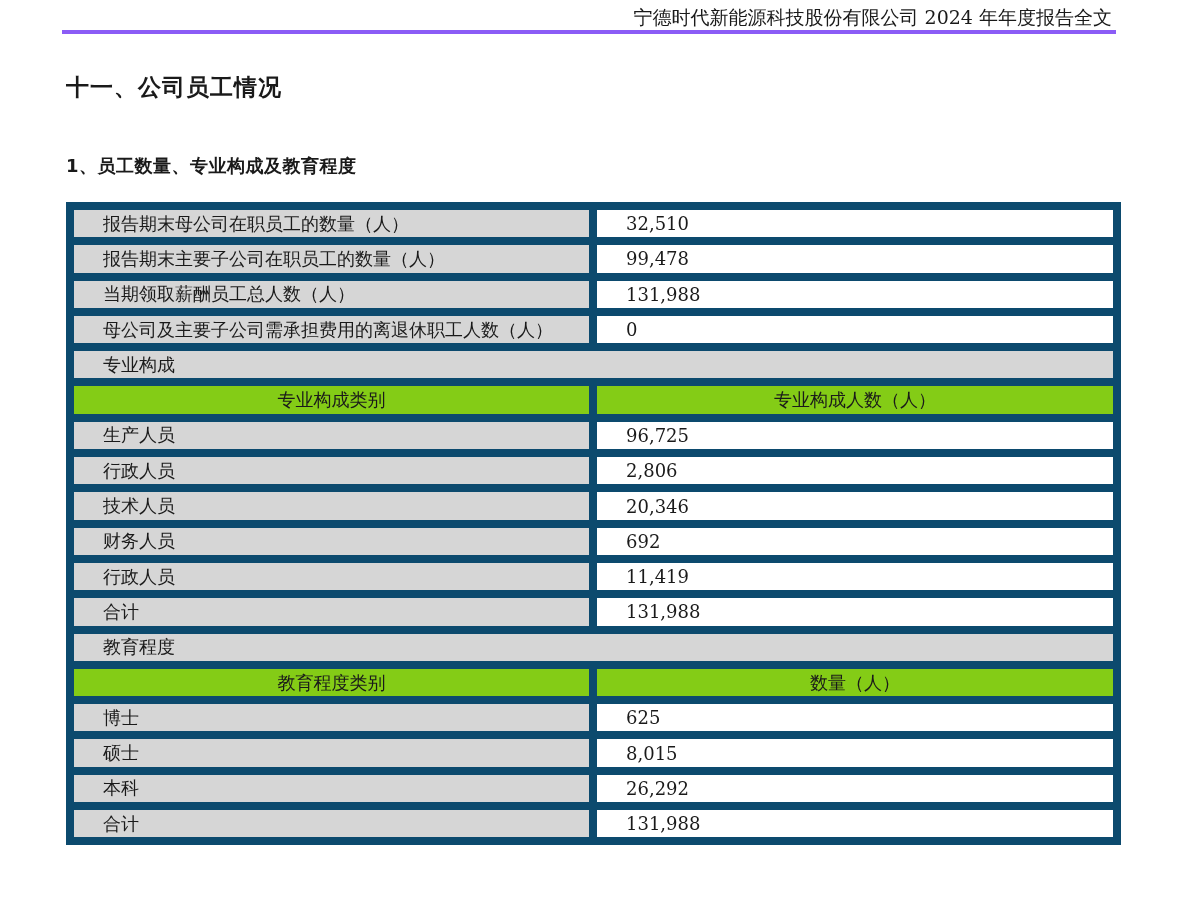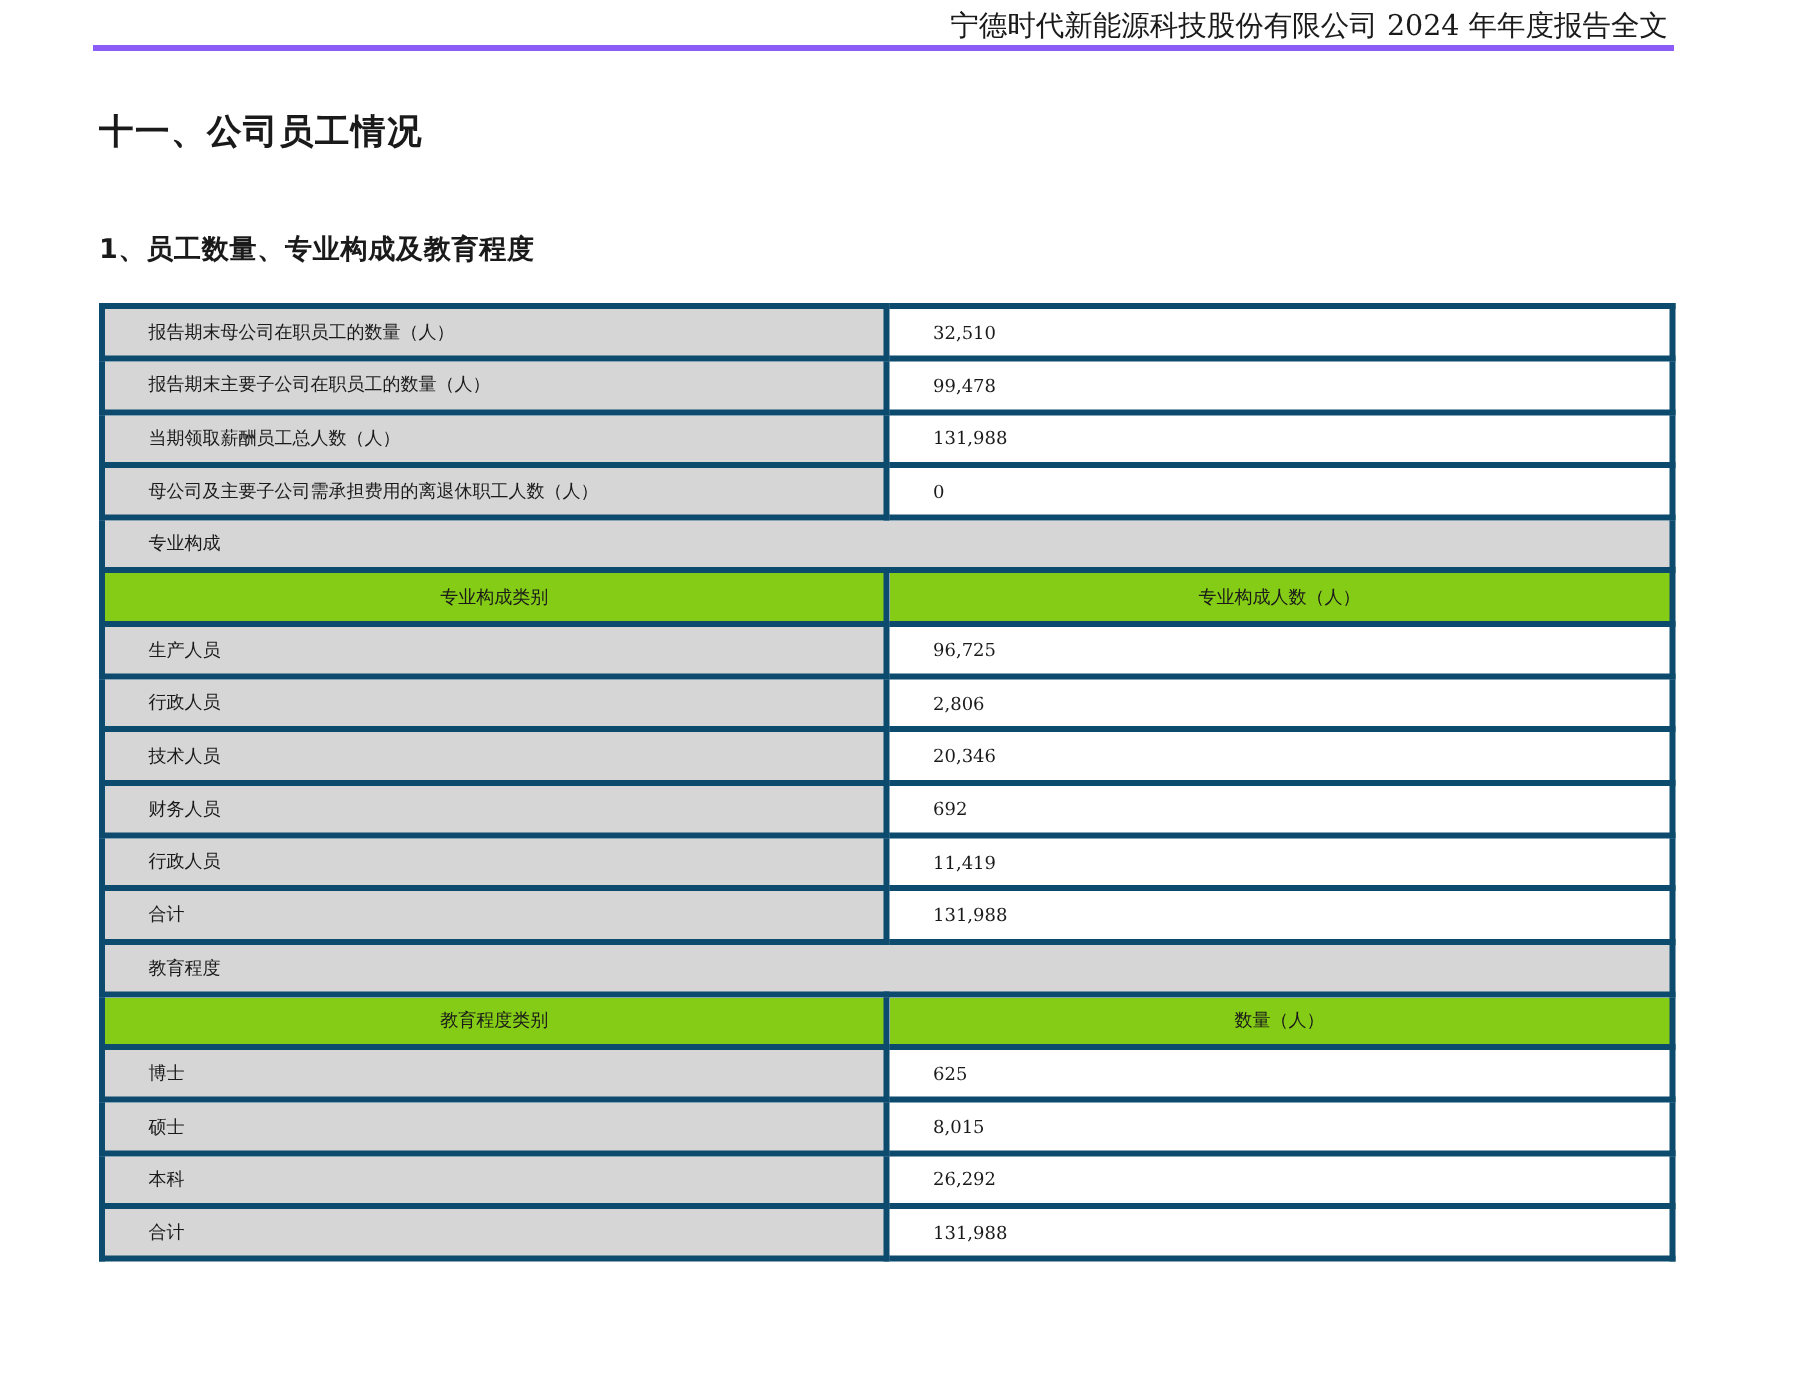--- a/index.html
+++ b/index.html
@@ -7,21 +7,21 @@
          font-family: "DejaVu Serif", "Liberation Serif", serif; color:#1a1a1a; }
   .running-header { position:absolute; left:62px; top:0; width:1054px; height:34px;
          border-bottom:4px solid #8b5cf6; text-align:right; font-size:19px; line-height:34px;
          padding-right:0; box-sizing:border-box; padding-right:4px; }
   .h1 { position:absolute; left:66px; top:72px; font-size:23px; font-weight:bold;
         font-family: Liberation Mono, monospace; letter-spacing:1px; }
   .h2 { position:absolute; left:66px; top:141px; font-size:18px; font-weight:bold;
         font-family: "DejaVu Sans", "Liberation Sans", sans-serif; letter-spacing:0.5px;margin-top:13px; }
   table.t { position:absolute; left:66px; top:202px; width:1047px; border-collapse:collapse;
             table-layout:fixed; }
-  table.t td { border:4px solid #0c4a6e; height:31.3px; padding:0 29px; font-size:12px;
+  table.t td { border:8px solid #0c4a6e; height:31.3px; padding:0 29px; font-size:18px;
                box-sizing:border-box; white-space:nowrap; overflow:hidden; }
   td.lbl { background:#d6d6d6; text-align:left; }
   td.val { background:#ffffff; }
   td.sect { background:#d6d6d6; text-align:left; }
   td.colh { background:#84cc16; text-align:center; }
   tr { height:35.3px; }
 </style>
 </head>
 <body>
 

